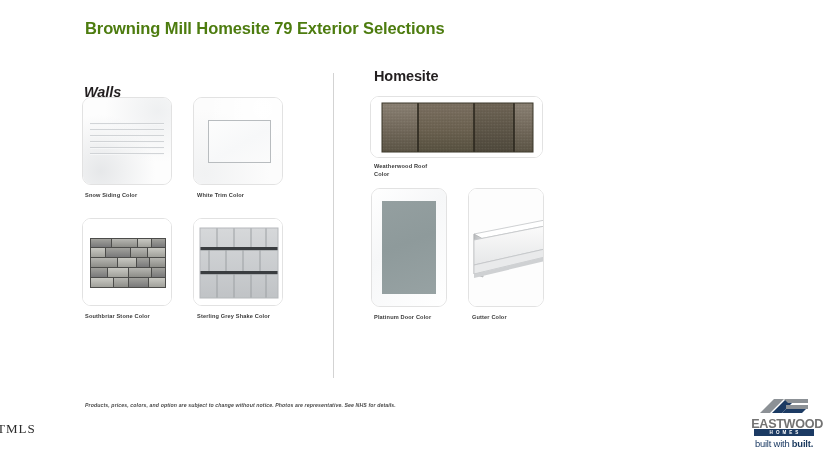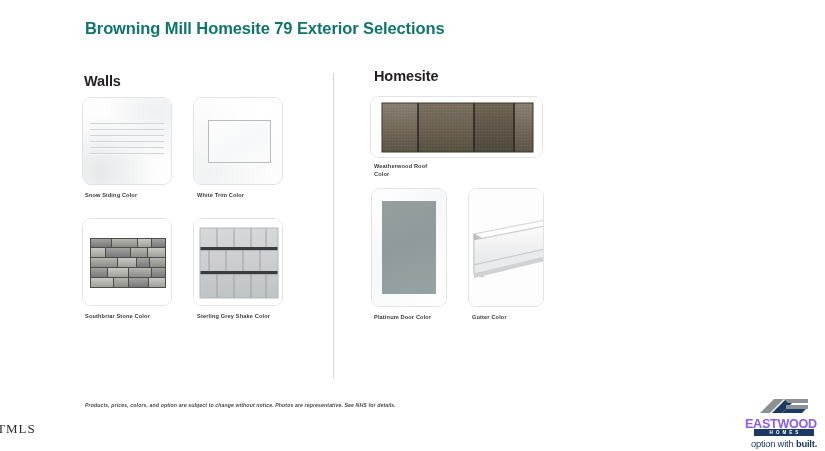--- a/index.html
+++ b/index.html
@@ -18,33 +18,33 @@
   }
 
   
   .page-title {
     position: absolute;
     left: 85px;
     top: 19px;
     font-size: 16.5px;
     font-weight: bold;
     letter-spacing: -0.1px;
-    color: #0f766e;
+    color: #4d7c0f;
     white-space: nowrap;
   }
 
   
   .col-heading {
     position: absolute;
     font-size: 14.5px;
     font-weight: bold;
     color: #231f20;
     letter-spacing: -0.1px;
   }
-  #walls-heading  { left: 84px;  top: 73px; }
+  #walls-heading  { left: 84px;  top: 84px; font-style: italic; }
   #details-heading{ left: 374px; top: 68px; }
 
   
   .divider {
     position: absolute;
     left: 333px;
     top: 73px;
     width: 1px;
     height: 305px;
     background: #d3d3d3;
@@ -180,24 +180,24 @@
     left: 745px;
     top: 396px;
     width: 78px;
     height: 52px;
   }
   .logo-mark { position: absolute; left: 13px; top: 0; width: 52px; height: 22px; }
   .logo-word {
     position: absolute;
     left: 0; top: 21px;
     width: 78px;
-    text-align: left;
+    text-align: right;
     font-size: 12.6px;
     font-weight: bold;
-    color: #8b5cf6;
+    color: #737373;
     letter-spacing: -0.3px;
     font-family: "Liberation Sans", sans-serif;
   }
   .logo-sub {
     position: absolute;
     left: 9px; top: 33px;
     width: 60px; height: 7px;
     background: #1b3a63;
     color: #ffffff;
     font-size: 4.6px;
@@ -413,14 +413,14 @@
 <div class="logo">
   <svg class="logo-mark" viewBox="0 0 52 22" xmlns="http://www.w3.org/2000/svg">
     <polygon points="2,17 16,3 26,3 12,17" fill="#8c9196"></polygon>
     <polygon points="14,17 28,3 38,3 24,17" fill="#1b3a63"></polygon>
     <polygon points="26,3 40,3 50,3 50,7 30,7" fill="#8c9196"></polygon>
     <polygon points="24,17 44,17 50,11 30,11" fill="#1b3a63"></polygon>
     <polygon points="28,9 50,9 50,13 28,13" fill="#8c9196"></polygon>
   </svg>
   <div class="logo-word">EASTWOOD</div>
   <div class="logo-sub">HOMES</div>
-  <div class="logo-tagline"><span>option with </span><b>built.</b></div>
+  <div class="logo-tagline"><span>built with </span><b>built.</b></div>
 </div>
 
 </body></html>

